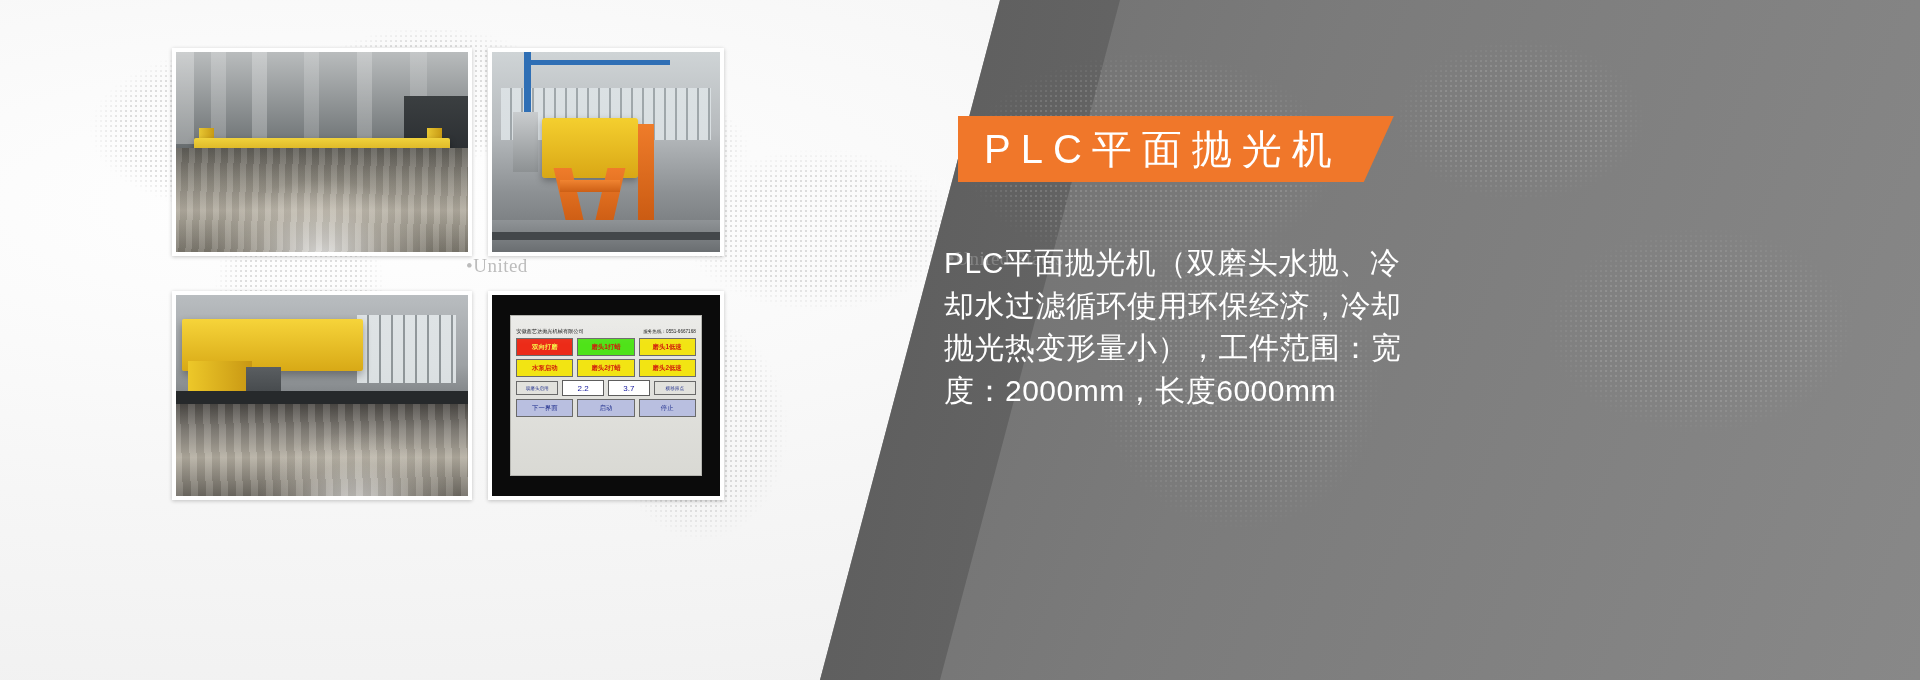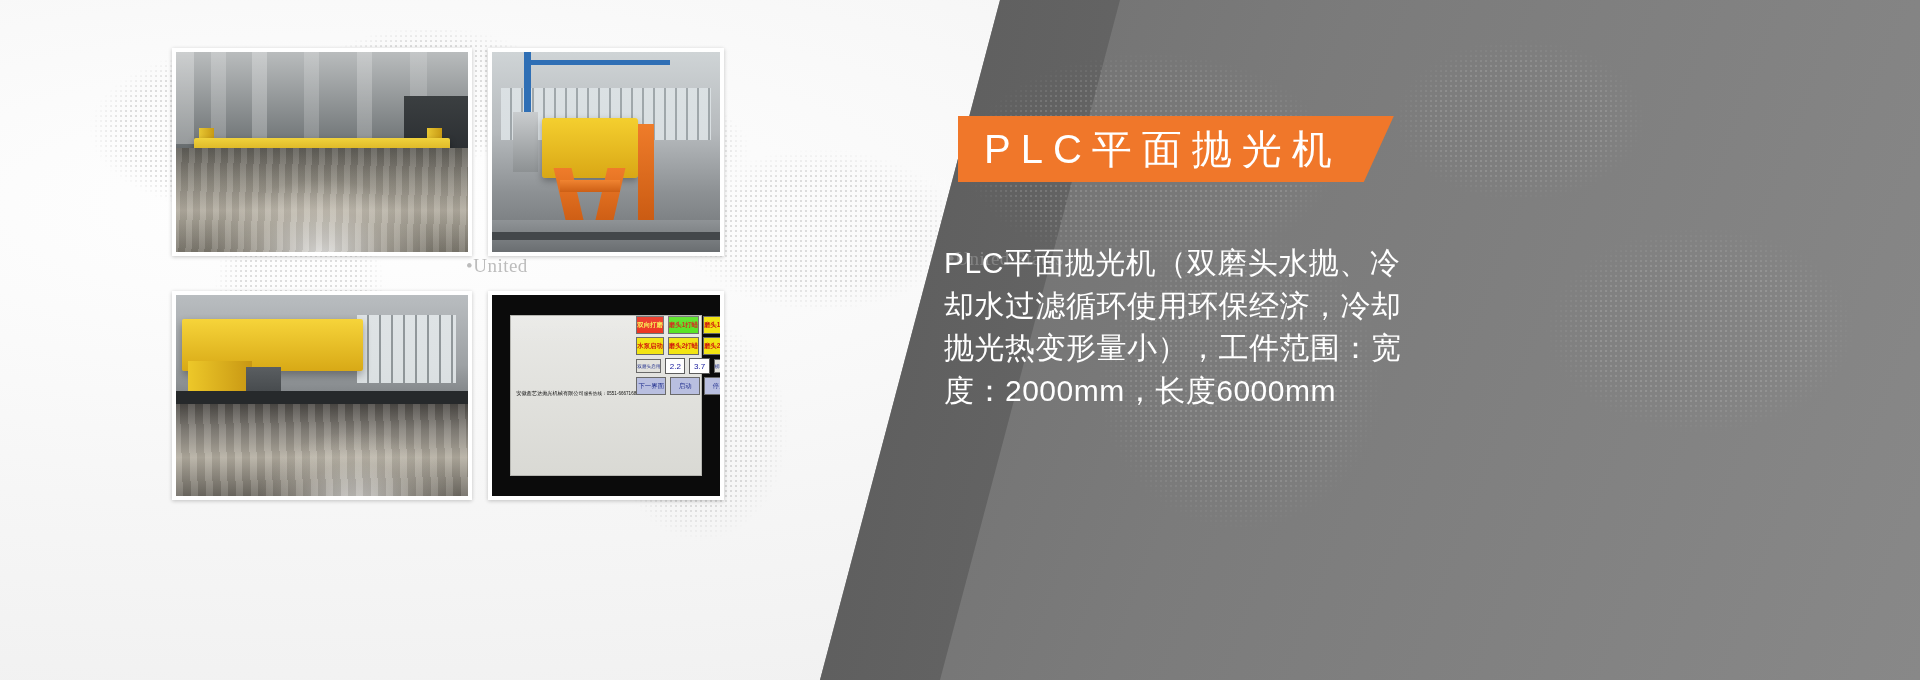--- a/index.html
+++ b/index.html
@@ -141,21 +141,21 @@
       radial-gradient(ellipse 55% 140% at 62% 120%, rgba(255,255,255,.75) 0%, rgba(215,210,200,.3) 40%, transparent 65%),
       linear-gradient(180deg,#4d4a46 0%,#85817a 28%,#b4aea1 58%,#6f6b63 100%);}
   .p3-plate::after{content:"";position:absolute;inset:0;
     background:repeating-linear-gradient(88deg,rgba(255,255,255,.10) 0 7px,rgba(0,0,0,.07) 7px 15px);}
   .p3-dark{position:absolute;left:0;top:48%;width:100%;height:9%;background:#26292b;}
 
   
   .p4-bg{position:absolute;inset:0;background:#0b0b0b;}
   .hmi{position:absolute;left:8%;top:10%;width:84%;height:80%;
     background:linear-gradient(180deg,#e9e9e6,#d9d9d4);border:1px solid #b6b6b1;box-sizing:border-box;
-    display:flex;flex-direction:row;padding:0 5px;}
+    display:flex;flex-direction:column;padding:12px 5px;}
   .hmi-top{display:flex;justify-content:space-between;align-items:center;
     font-size:5.2px;color:#111;white-space:nowrap;margin-bottom:3px;}
   .hmi-top .hotline{font-size:4.6px;}
   .hmi-rows{flex:1;display:flex;flex-direction:column;gap:3px;}
   .hmi-row{display:flex;gap:4px;align-items:center;}
   .hbtn{
     flex:1;text-align:center;font-size:6.4px;font-weight:bold;
     padding:3.5px 0;border:1px solid #6a6a6a;white-space:nowrap;
     font-family:"Liberation Sans","DejaVu Sans",sans-serif;
   }

